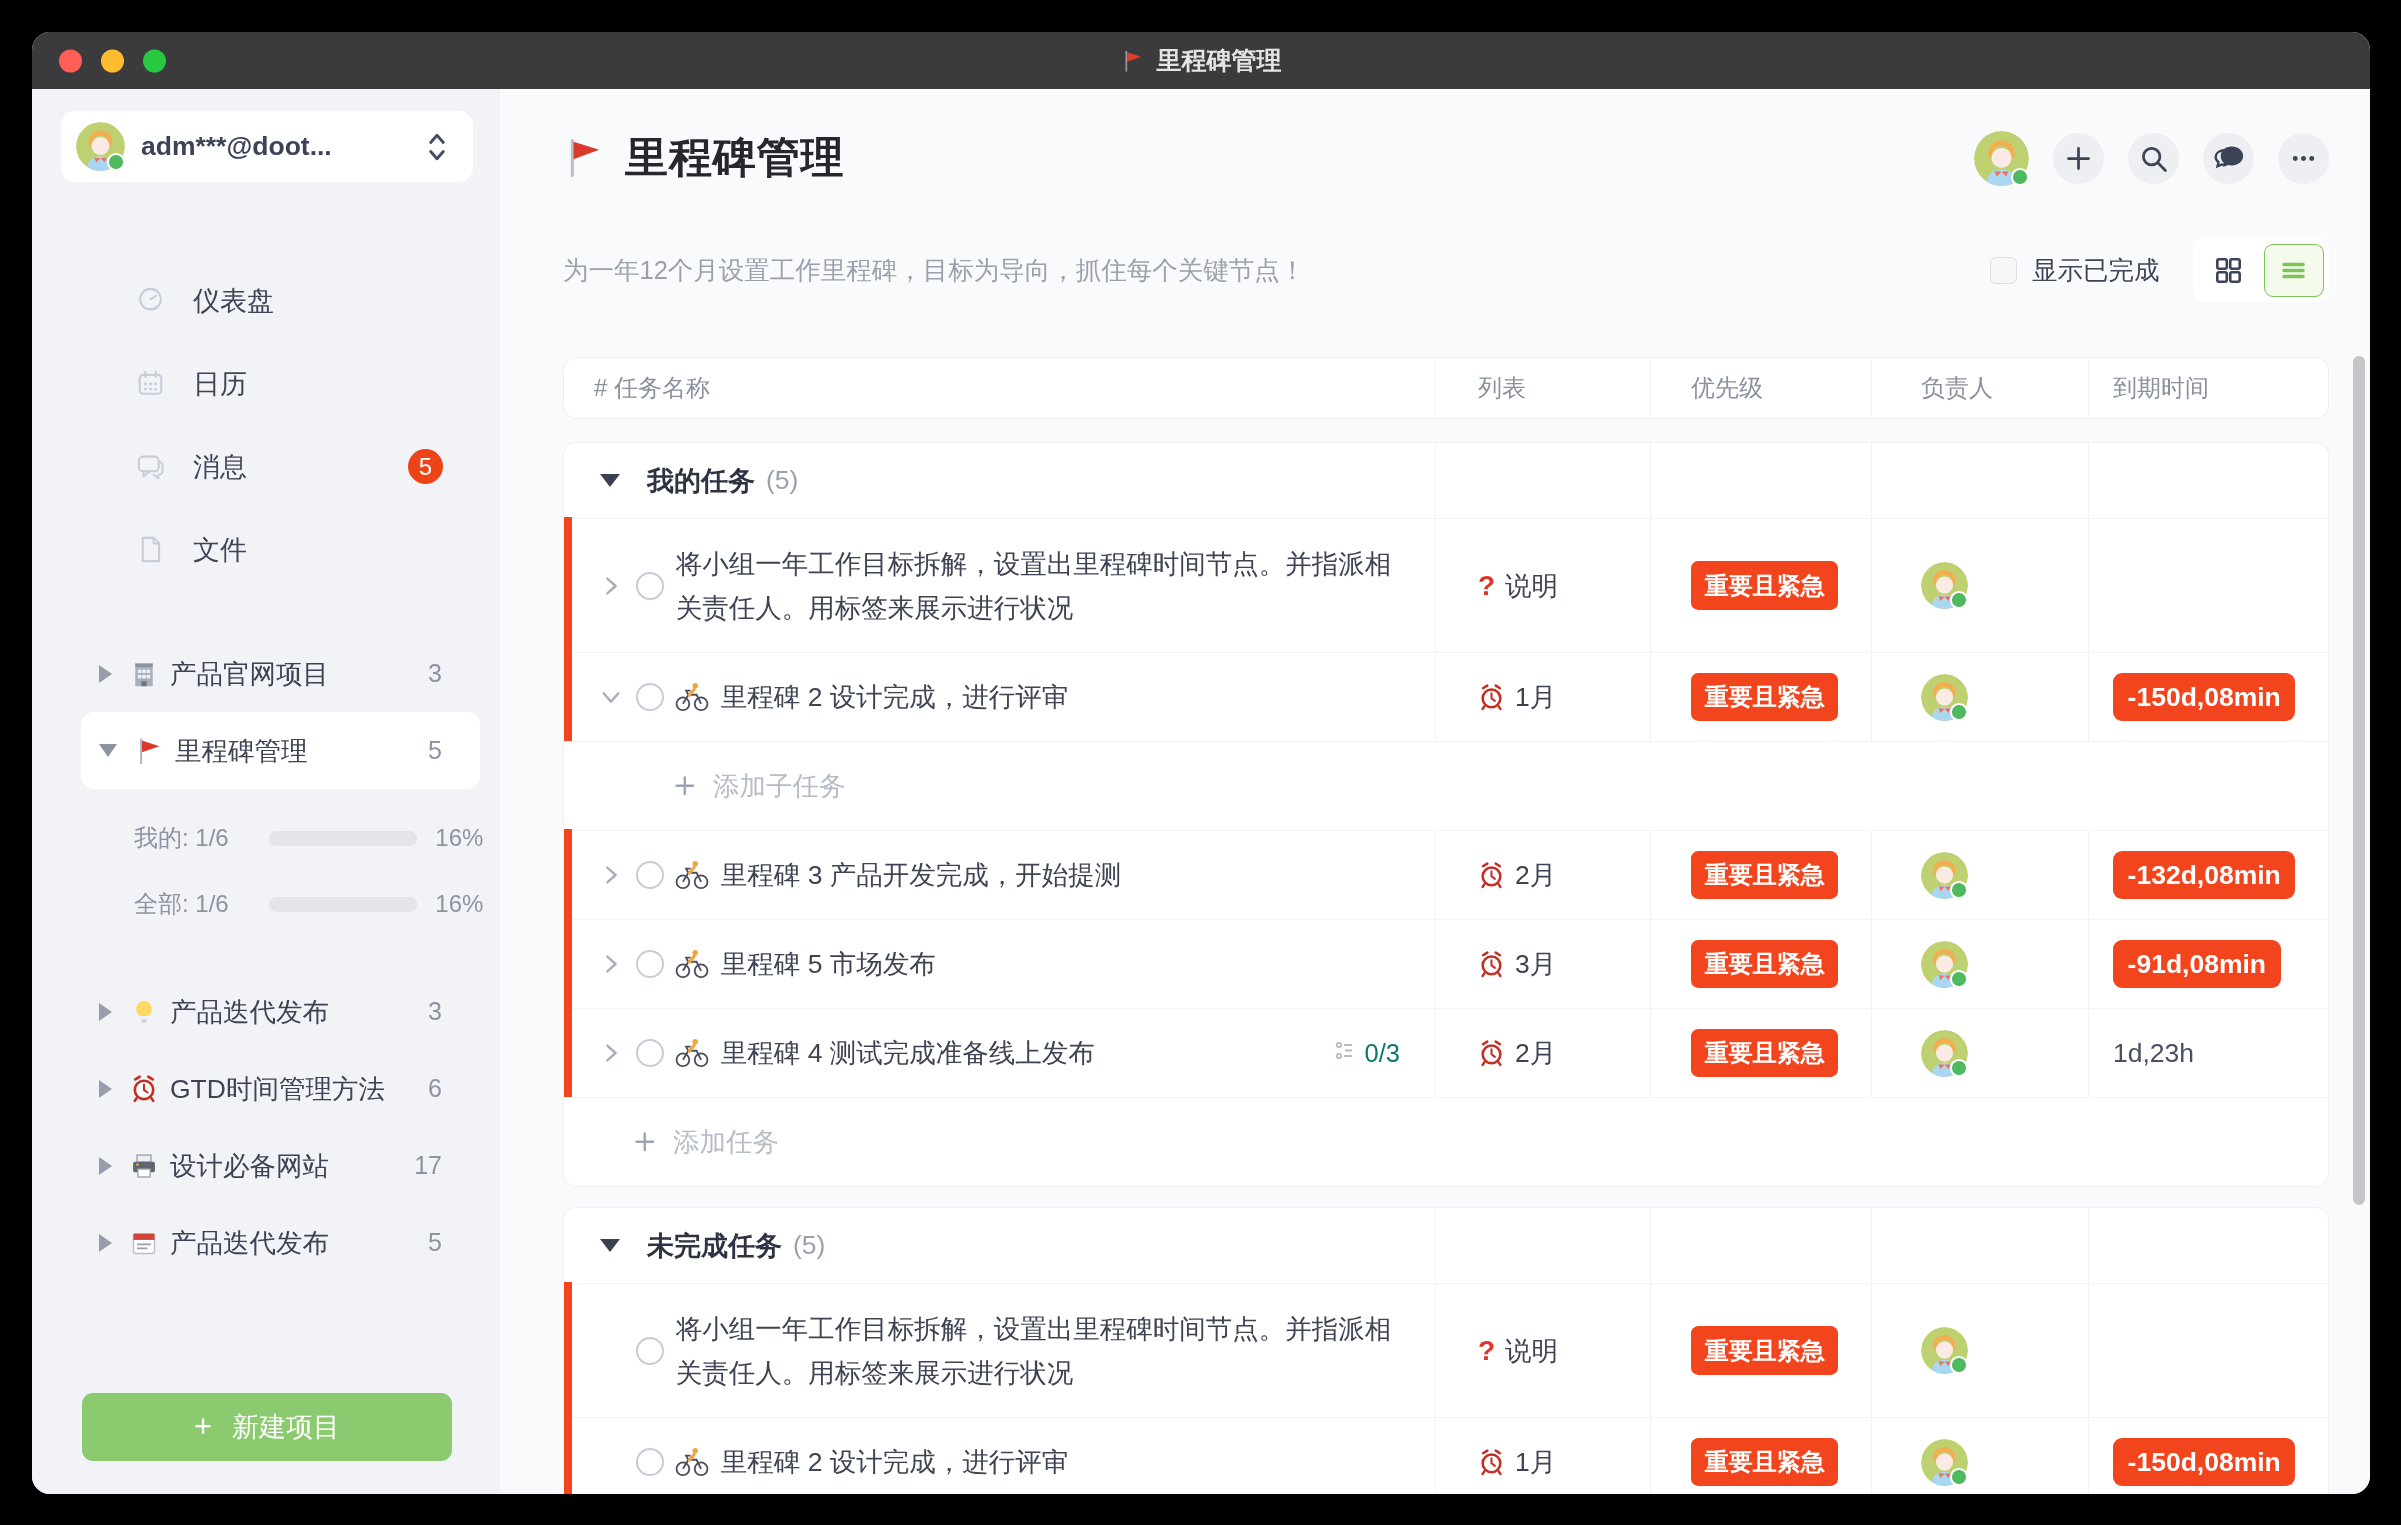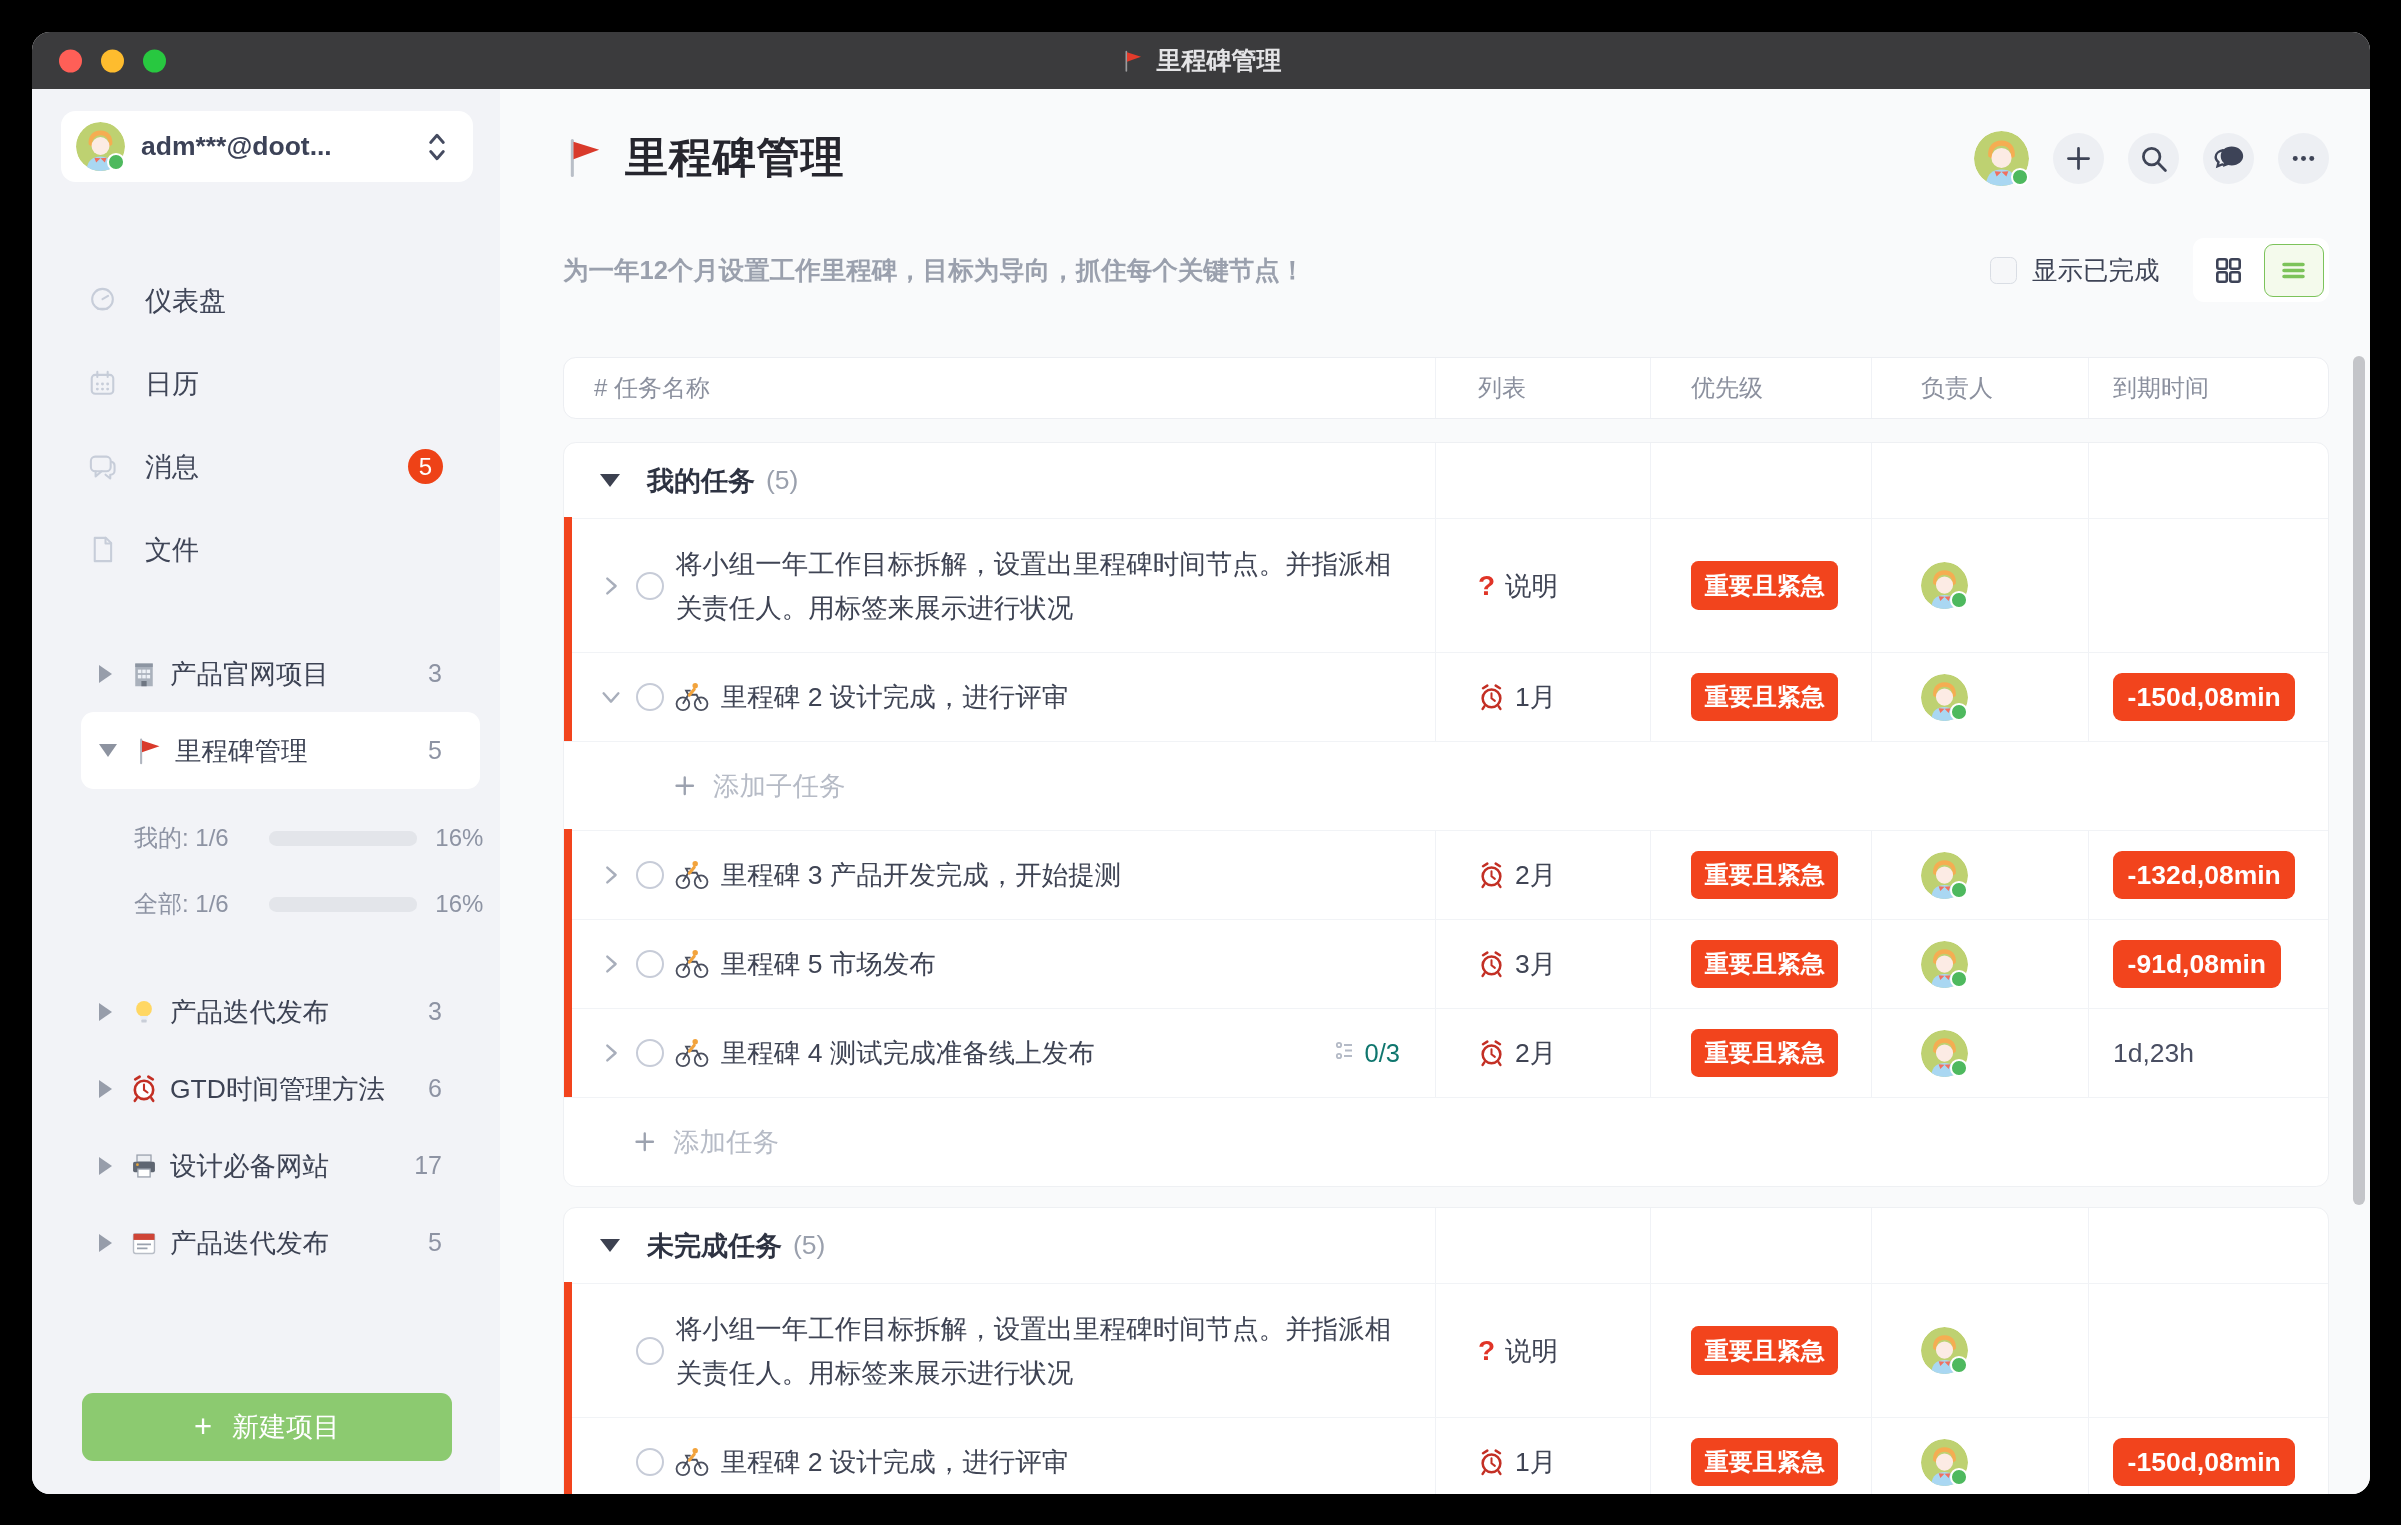--- a/index.html
+++ b/index.html
@@ -25,21 +25,21 @@
   .avatar{position:relative;border-radius:50%;flex-shrink:0;}
   .avatar::after{content:'';position:absolute;right:0px;bottom:0px;width:13.7px;height:13.7px;background:#4eb95e;
                  border:2.7px solid #fff;border-radius:50%;}
   .av-54{width:49px;height:49px;}
   .av-60{width:55px;height:55px;}
   .av-52{width:47px;height:47px;}
   .av-svg{width:100%;height:100%;display:block;border-radius:50%;}
   .acc-name{margin-left:16.4px;font-size:26.5px;font-weight:700;color:#3c4257;flex:1;white-space:nowrap;overflow:hidden;}
   .acc-chev{width:24px;height:36px;flex-shrink:0;}
   .menu{margin-top:77px;}
-  .menu-item{height:83px;display:flex;align-items:center;padding-left:55px;cursor:pointer;}
+  .menu-item{height:83px;display:flex;align-items:center;padding-left:103px;cursor:pointer;}
   .mi-icon{width:31px;height:31px;margin-right:27px;display:flex;align-items:center;}
   .li{width:31px;height:31px;fill:none;stroke:#c7cdd9;stroke-width:2.4;stroke-linecap:round;stroke-linejoin:round;}
   .mi-label{font-size:27px;color:#3f4557;}
   .mi-badge{margin-left:auto;margin-right:57px;min-width:35px;height:35px;border-radius:50%;background:#ee4217;
             color:#fff;font-size:24px;display:flex;align-items:center;justify-content:center;}
   .projects{margin-top:44px;}
   .proj-item{height:77px;margin:0 20px 0 49px;border-radius:12.8px;display:flex;align-items:center;
              padding:0 38px 0 18px;cursor:pointer;text-align:right;}
   .proj-item.selected{background:#fff;}
   .tri{width:0;height:0;flex-shrink:0;}
@@ -61,21 +61,21 @@
   .np-plus{font-size:31px;font-weight:400;}
   
   .page-head{display:flex;align-items:center;margin-top:40px;}
   .head-flag{width:42px;height:42px;}
   .page-title{margin:0 0 0 20px;font-size:43px;font-weight:700;color:#26262e;letter-spacing:0.9px;}
   .head-actions{margin-left:auto;display:flex;align-items:center;gap:24px;}
   .icon-btn{width:51px;height:51px;border-radius:50%;background:#edeff3;border:none;display:flex;
             align-items:center;justify-content:center;cursor:pointer;}
   .ib{width:33px;height:33px;}
   .sub-row{display:flex;align-items:center;margin-top:51px;min-height:64px;}
-  .subtitle{font-size:25.5px;color:#9aa0ad;font-weight:bold;}
+  .subtitle{font-size:25.5px;color:#9aa0ad;}
   .controls{margin-left:auto;display:flex;align-items:center;}
   .cb{width:27px;height:27px;border:1.8px solid #d9dde4;border-radius:6.4px;background:#f6f7f9;cursor:pointer;}
   .cb-label{margin-left:14.6px;font-size:25.5px;color:#3e4456;}
   .view-toggle{margin-left:33px;background:#fff;border-radius:11px;padding:5.5px;display:flex;gap:5.5px;}
   .vt-btn{width:60px;height:53px;border-radius:9px;border:1.8px solid transparent;background:transparent;
           display:flex;align-items:center;justify-content:center;cursor:pointer;}
   .vt-btn.active{background:#f4faec;border-color:#7cc35a;}
   
   .grid{display:grid;grid-template-columns:871px 215px 221px 217px 1fr;}
   .thead-card{margin-top:55px;background:#fff;border:1.8px solid #eceef2;border-radius:12.8px;height:62px;}

